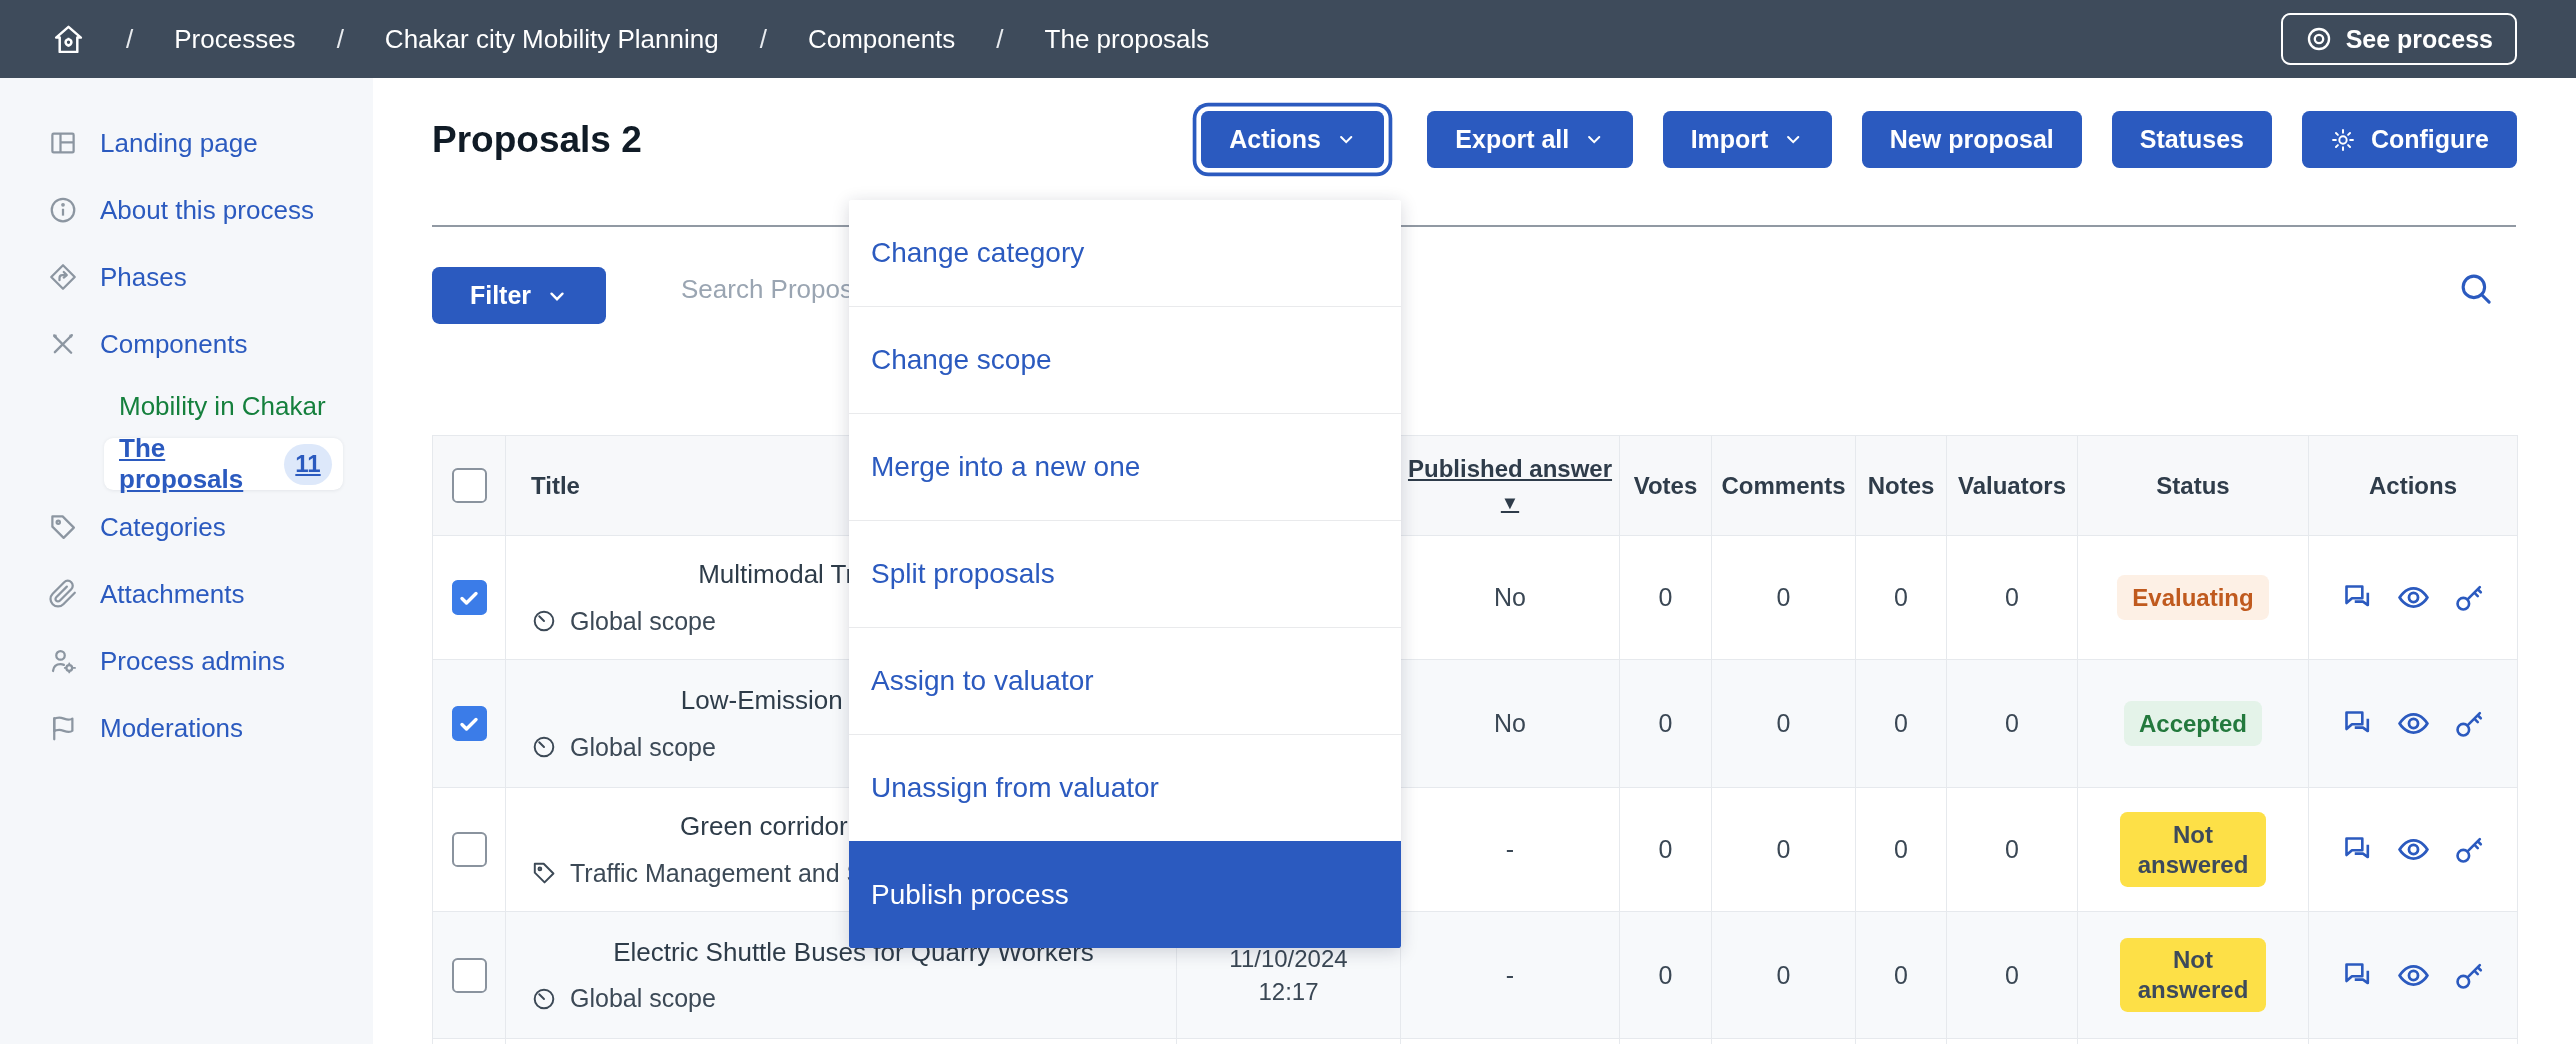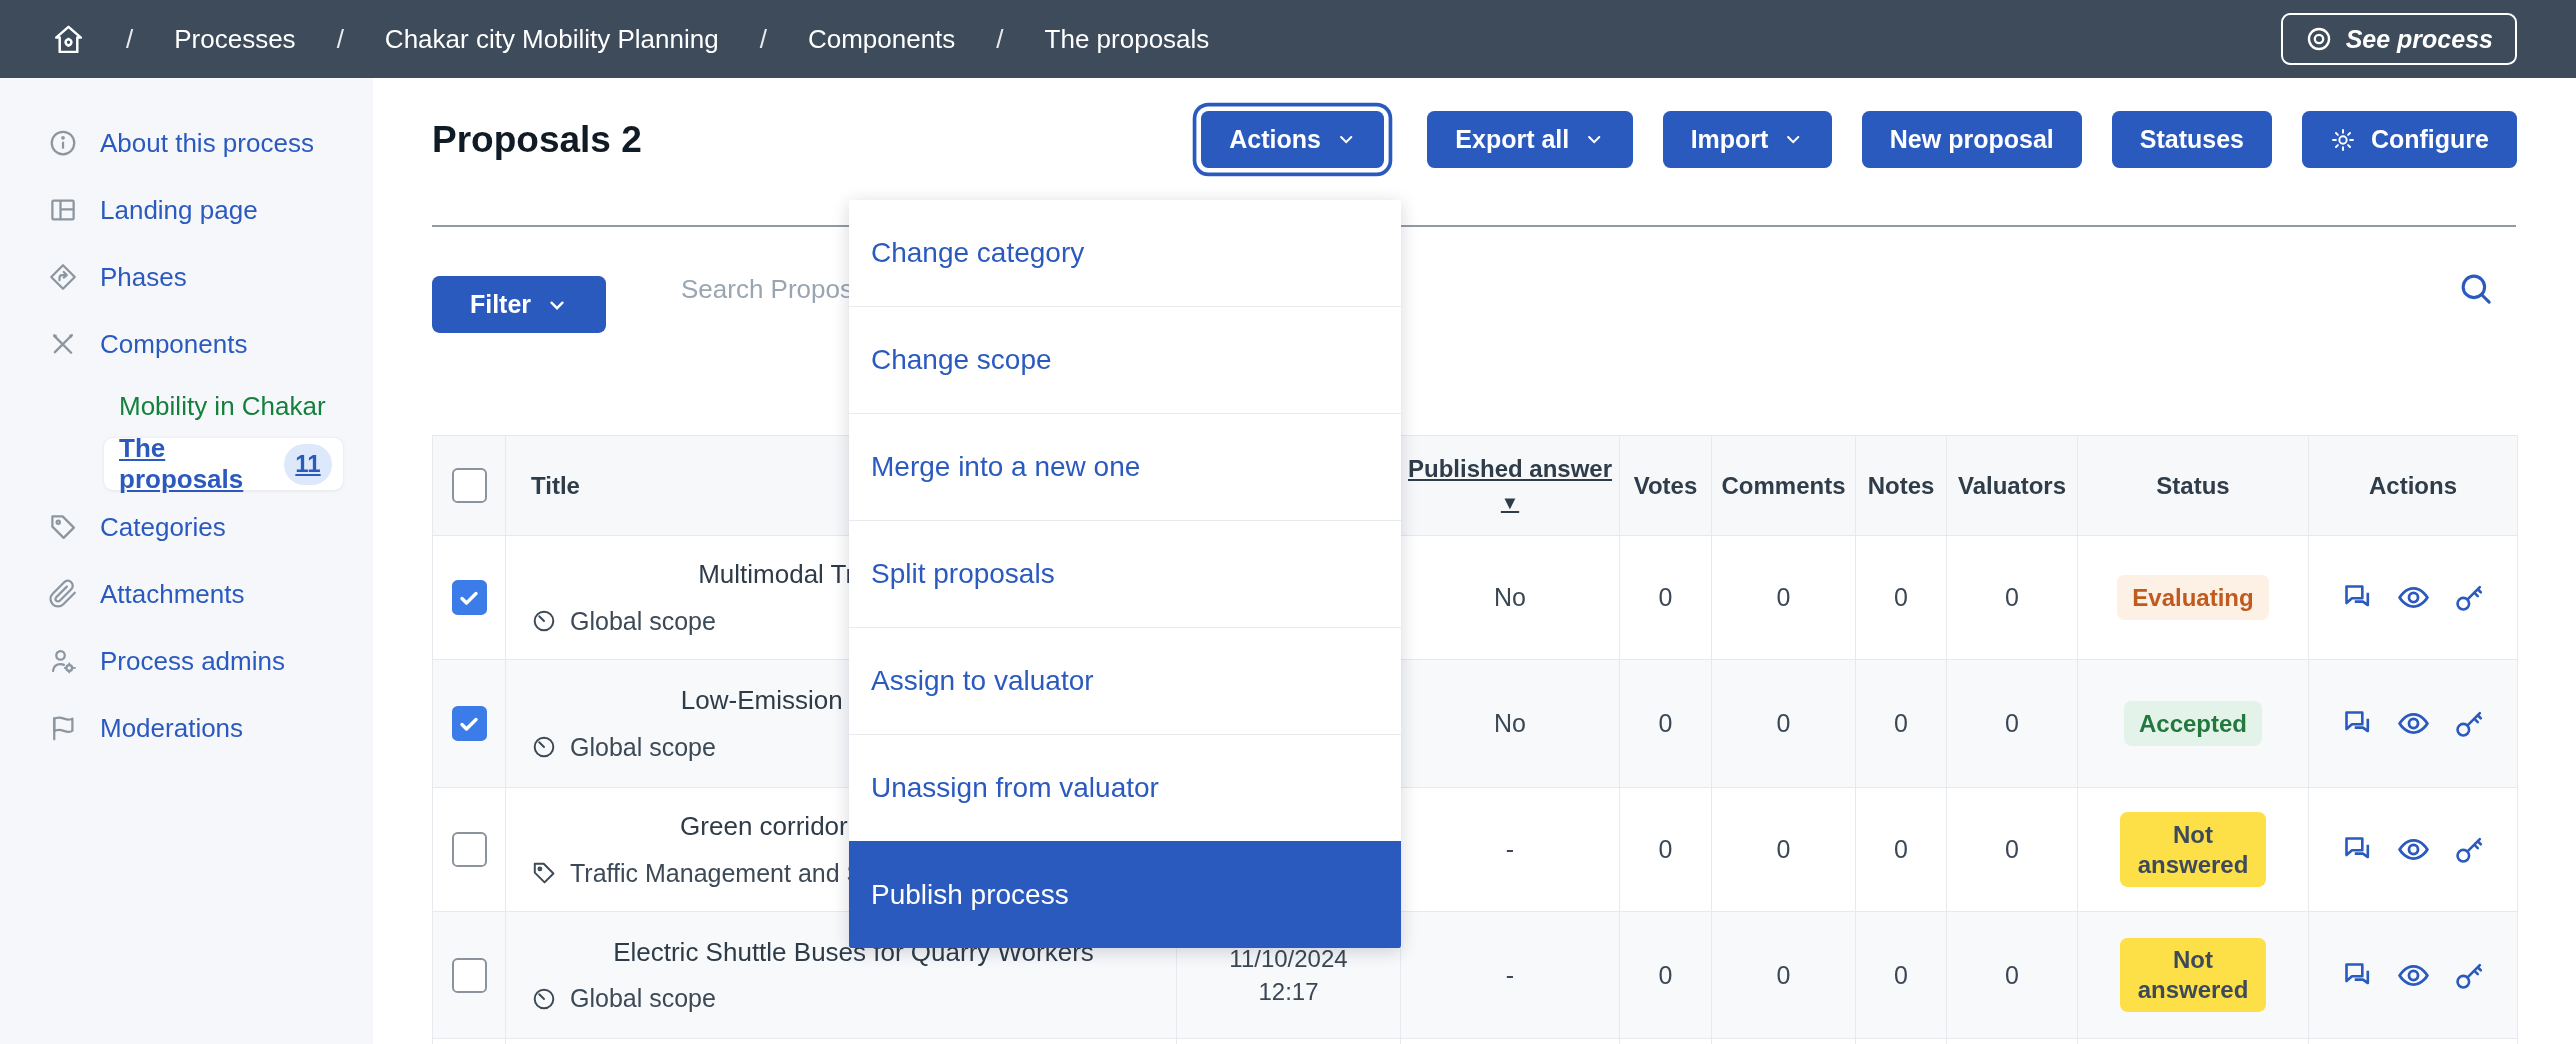--- a/index.html
+++ b/index.html
@@ -7,21 +7,21 @@
        font-family:"Liberation Sans","DejaVu Sans",sans-serif;background:#fff;}
   svg{display:block;}
 
   
   .topbar{position:absolute;left:0;top:0;width:2576px;height:78px;background:#3e4b5b;
           display:flex;align-items:center;padding:0 59px 0 52px;box-sizing:border-box;gap:41px;color:#fff;}
   .crumb{font-size:26px;color:#fff;white-space:nowrap;cursor:pointer;}
   .crumb-sep{font-size:26px;color:#e8ebef;}
   .home-ic{color:#fff;}
   .see-process{margin-left:auto;height:52px;border:2.8px solid #fff;border-radius:9.3px;
-          display:flex;align-items:center;gap:13px;padding:0 22px;font-size:25px;font-weight:700;color:#fff;background:transparent;cursor:pointer;font-style:italic;}
+          display:flex;align-items:center;gap:13px;padding:0 22px;font-size:25px;font-weight:700;color:#fff;background:transparent;cursor:pointer;}
 
   
   .sidebar{position:absolute;left:0;top:78px;width:373px;height:967px;background:#f5f7fa;box-sizing:border-box;padding-top:31.5px;}
   .side-item{height:67px;display:flex;align-items:center;gap:22px;padding-left:48px;cursor:pointer;}
   .side-item .ic{color:#8c96a1;width:30px;height:30px;flex:0 0 30px;}
   .side-item .lbl{font-size:26px;color:#2b5abf;}
   .side-sub{height:57px;display:flex;align-items:center;padding-left:119px;cursor:pointer;}
   .side-sub .lbl{font-size:26px;color:#15803d;}
   .active-wrap{padding:3.7px 0 3.7px 104px;}
   .active-card{width:213px;height:52px;background:#fff;border-radius:9.3px;box-shadow:0 0.9px 3.7px rgba(25,35,55,.08);
@@ -36,21 +36,21 @@
           display:flex;align-items:center;justify-content:space-between;}
   .page-title{font-size:37px;font-weight:700;color:#101b26;margin:0;}
   .toolbar{display:flex;align-items:center;gap:30px;}
   .btn{height:57px;border:none;border-radius:7.4px;background:#2b5abf;color:#fff;font-family:inherit;
           font-size:25px;font-weight:600;display:flex;align-items:center;gap:15px;padding:0 28px;cursor:pointer;white-space:nowrap;}
   .btn .chev{color:#fff;}
   .btn-actions{box-shadow:0 0 0 4.6px #ffffff,0 0 0 8.3px #2b5abf;margin-right:13px;position:relative;z-index:60;}
   .head-divider{position:absolute;left:59px;top:147px;width:2084px;height:1.9px;background:#9199a3;}
 
   .filter-row{position:absolute;left:0;top:182px;width:2203px;height:59px;}
-  .btn-filter{position:absolute;left:59px;top:16px;width:174px;justify-content:center;}
+  .btn-filter{position:absolute;left:59px;top:7px;width:174px;justify-content:center;}
   .search-input{position:absolute;left:306px;top:0;width:1482px;height:57px;border:none;outline:none;
           background:transparent;font-family:inherit;font-size:26px;color:#55616e;}
   .search-input::placeholder{color:#9aa5b2;opacity:1;}
   .search-ic{position:absolute;left:2083px;top:9.3px;color:#2b5abf;cursor:pointer;}
 
   
   .table-wrap{position:absolute;left:59px;top:357px;width:2084px;}
   table{border-collapse:collapse;table-layout:fixed;width:2084px;}
   th,td{border:0.9px solid #e6e9ed;box-sizing:border-box;padding:0;}
   thead th{height:100px;background:#f7f8fa;font-size:24px;font-weight:700;color:#2f3c4a;text-align:center;vertical-align:middle;}
@@ -111,35 +111,35 @@
         </svg>
       </span>
       <span>See process</span>
     </button>
   </header>
 
   <nav class="sidebar">
     <div class="side-item">
       <span class="ic">
         <svg width="30" height="30" viewBox="0 0 24 24" fill="none" stroke="currentColor" stroke-width="1.8">
+          <rect x="3.5" y="4.5" width="17" height="15" rx="1"></rect>
+            <path d="M10 4.5v15 M10 11.5h10.5"></path>
+        </svg>
+      </span>
+      <span class="lbl">Landing page</span>
+    </div>
+    <div class="side-item">
+      <span class="ic">
+        <svg width="30" height="30" viewBox="0 0 24 24" fill="none" stroke="currentColor" stroke-width="1.8">
           <circle cx="12" cy="12" r="9"></circle>
             <path d="M12 11v5.5"></path>
             <circle cx="12" cy="7.8" r="0.6" fill="currentColor"></circle>
         </svg>
       </span>
       <span class="lbl">About this process</span>
-    </div>
-    <div class="side-item">
-      <span class="ic">
-        <svg width="30" height="30" viewBox="0 0 24 24" fill="none" stroke="currentColor" stroke-width="1.8">
-          <rect x="3.5" y="4.5" width="17" height="15" rx="1"></rect>
-            <path d="M10 4.5v15 M10 11.5h10.5"></path>
-        </svg>
-      </span>
-      <span class="lbl">Landing page</span>
     </div>
     <div class="side-item">
       <span class="ic">
         <svg width="30" height="30" viewBox="0 0 24 24" fill="none" stroke="currentColor" stroke-width="1.8" stroke-linejoin="round">
           <path d="M12 2.6 21.4 12 12 21.4 2.6 12 Z"></path>
           <path d="M9.2 14.5v-1.8a2.2 2.2 0 0 1 2.2-2.2h3" stroke-linecap="round"></path>
           <path d="M12.6 8 15 10.5l-2.4 2" stroke-linecap="round"></path>
         </svg>
       </span>
       <span class="lbl">Phases</span>

